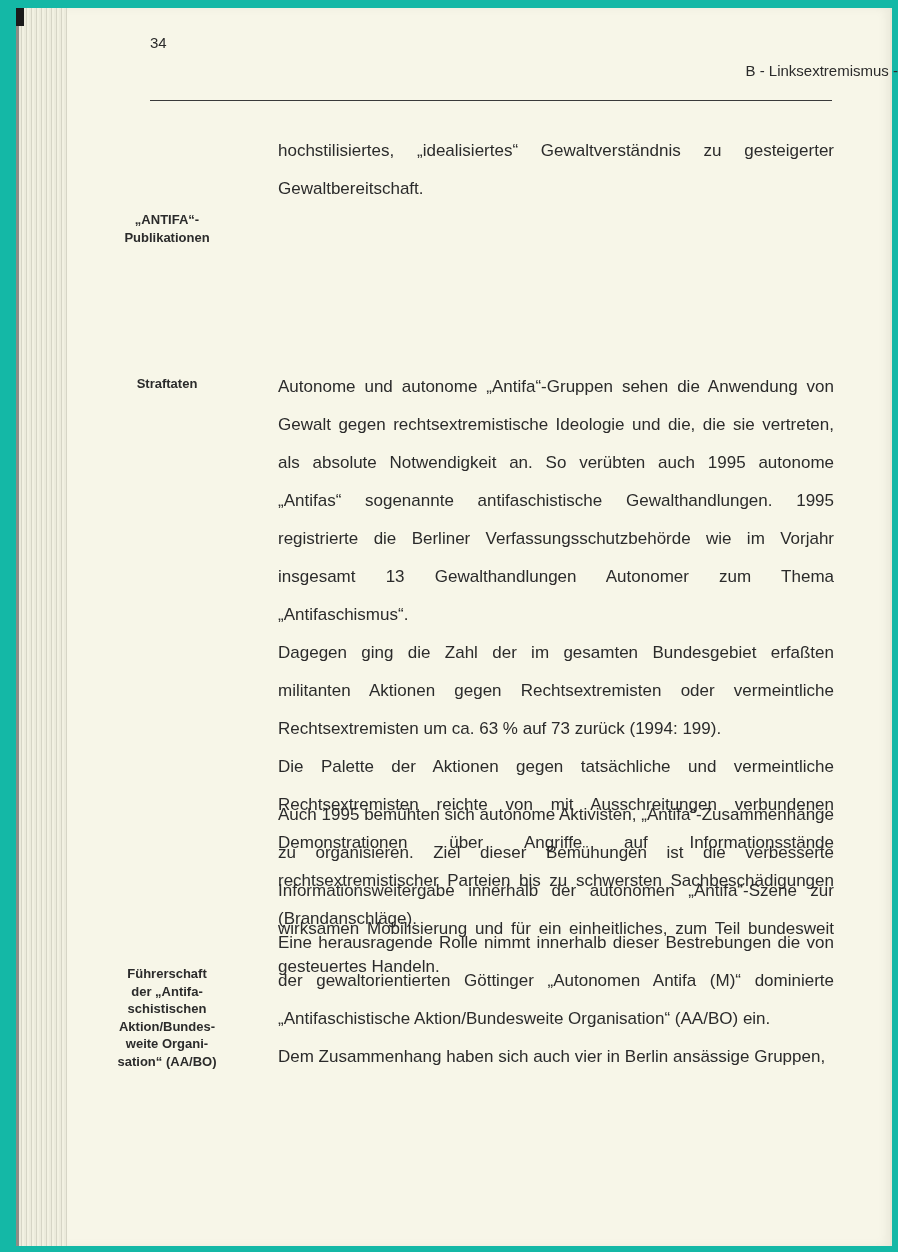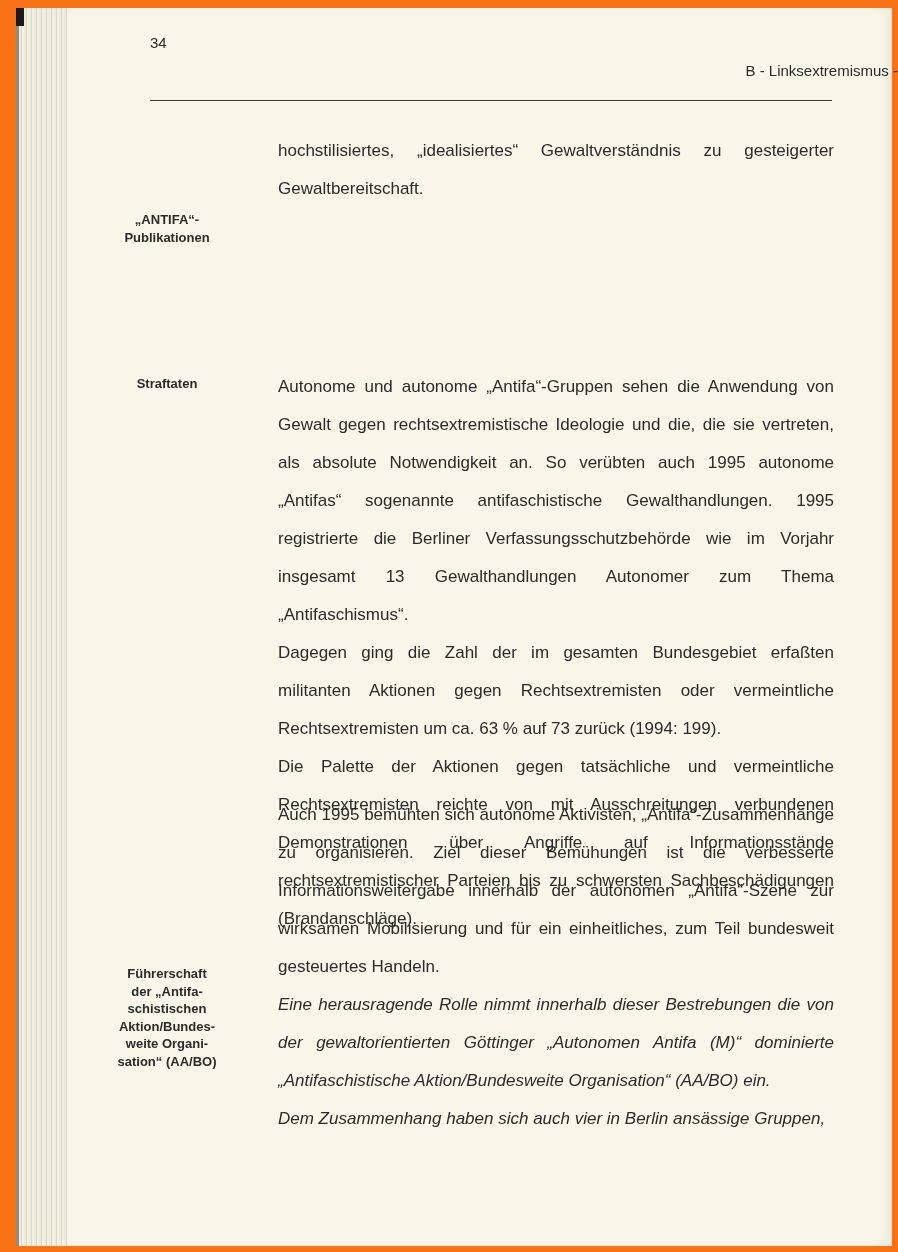--- a/index.html
+++ b/index.html
@@ -7,21 +7,21 @@
       padding: 0;
       width: 898px;
       height: 1252px;
       background: #ffffff;
       overflow: hidden;
     }
     .scan {
       position: absolute;
       left: 0; top: 0;
       width: 898px; height: 1252px;
-      background: #f97316;
+      background: #14b8a6;
     }
     .page {
       position: absolute;
       left: 16px; top: 8px;
       width: 876px; height: 1238px;
       background: #f7f6e8;
       box-shadow: inset -6px 0 10px rgba(0,0,0,0.05);
     }
     .page-edges {
       position: absolute;
@@ -129,17 +129,17 @@
   </div>
 
   <div class="margin-note" style="top:965px;">
     <span>Führerschaft</span>
     <span>der „Antifa-</span>
     <span>schistischen</span>
     <span>Aktion/Bundes-</span>
     <span>weite Organi-</span>
     <span>sation“ (AA/BO)</span>
   </div>
-  <div class="body-block" style="top:986px;font-style:italic;">
+  <div class="body-block" style="top:924px;">
     <p>Eine herausragende Rolle nimmt innerhalb dieser Bestrebun­gen die von der gewaltorientierten Göttinger „Autonomen Anti­fa (M)“ dominierte „Antifaschistische Aktion/Bundesweite Orga­nisation“ (AA/BO) ein.</p>
     <p>Dem Zusammenhang haben sich auch vier in Berlin ansässige Gruppen,</p>
   </div>
 </div>
 
 </body></html>

